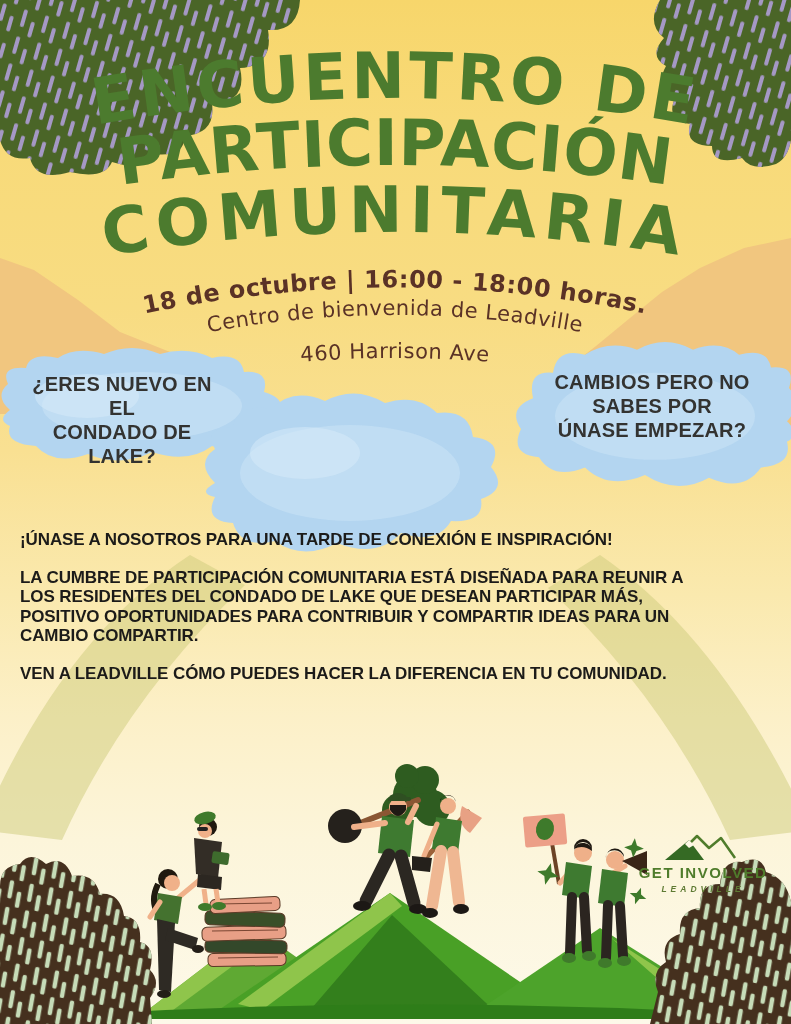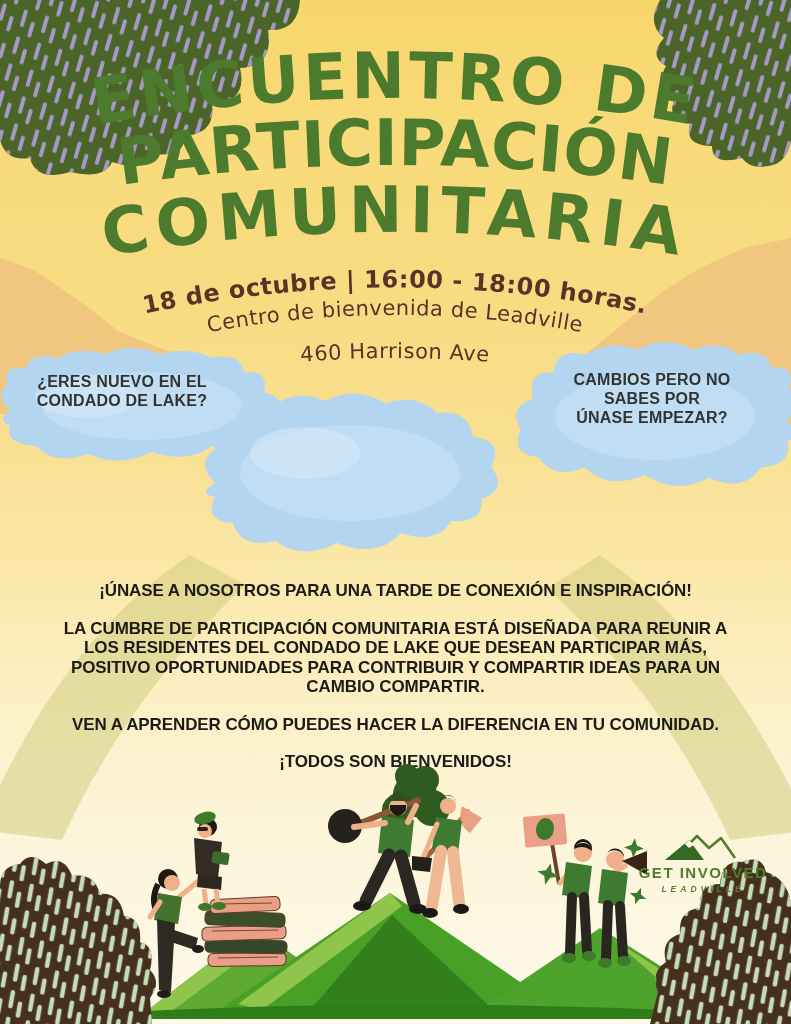--- a/index.html
+++ b/index.html
@@ -7,24 +7,24 @@
     position:relative;width:791px;height:1024px;overflow:hidden;
     font-family:"Liberation Sans",sans-serif;
     background:linear-gradient(180deg,#f7d66b 0%,#f8da78 12%,#f8dc82 30%,#f9e092 44%,#fae9ae 58%,#fcf0c8 70%,#fcf5da 82%,#fdf9e9 100%);
   }
   .layer{position:absolute;left:0;top:0;}
   svg{display:block;}
   .cloud{position:absolute;}
   .cloud svg{position:absolute;left:0;top:0;}
   .cloud-text{
     position:absolute;text-align:center;color:#333331;
-    font-weight:bold;font-size:16px;line-height:1.2;letter-spacing:.2px;
+    font-weight:bold;font-size:20px;line-height:1.2;letter-spacing:.2px;
   }
   .body-copy{
-    position:absolute;top:581px;left:20px;width:751px;text-align:center;
+    position:absolute;top:530px;left:20px;width:751px;
     color:#1c1b19;font-weight:bold;font-size:17px;line-height:1.15;letter-spacing:-.1px;
   }
   .body-copy p{margin:0 0 18px 0;}
   .body-copy .bline{white-space:nowrap;}
 </style>
 </head>
 <body>
 
 <div class="poster">
 
@@ -119,24 +119,21 @@
     <p>
       <span class="bline">¡ÚNASE A NOSOTROS PARA UNA TARDE DE CONEXIÓN E INSPIRACIÓN!</span>
     </p>
     <p>
       <span class="bline">LA CUMBRE DE PARTICIPACIÓN COMUNITARIA ESTÁ DISEÑADA PARA REUNIR A</span><br>
       <span class="bline">LOS RESIDENTES DEL CONDADO DE LAKE QUE DESEAN PARTICIPAR MÁS,</span><br>
       <span class="bline">POSITIVO OPORTUNIDADES PARA CONTRIBUIR Y COMPARTIR IDEAS PARA UN</span><br>
       <span class="bline">CAMBIO COMPARTIR.</span>
     </p>
     <p>
-      <span class="bline">VEN A APRENDER CÓMO PUEDES HACER LA DIFERENCIA EN TU COMUNIDAD.</span>
-    </p>
-    <p>
-      <span class="bline">¡TODOS SON BIENVENIDOS!</span>
+      <span class="bline">VEN A LEADVILLE CÓMO PUEDES HACER LA DIFERENCIA EN TU COMUNIDAD.</span>
     </p>
   </div>
 
   <svg class="layer" style="top:755px;" width="791" height="269" viewBox="0 755 791 269">
     <defs>
       <pattern id="mdash" width="20" height="27" patternUnits="userSpaceOnUse" patternTransform="rotate(10)">
         <line x1="5" y1="3" x2="5" y2="17" stroke="#cde5c0" stroke-width="4.5" stroke-linecap="round"></line>
         <line x1="14" y1="13" x2="14" y2="25" stroke="#cde5c0" stroke-width="4.5" stroke-linecap="round"></line>
       </pattern>
       <path id="star4" d="M0,-11 L3,-3 L11,0 L3,3 L0,11 L-3,3 L-11,0 L-3,-3 Z"></path>

